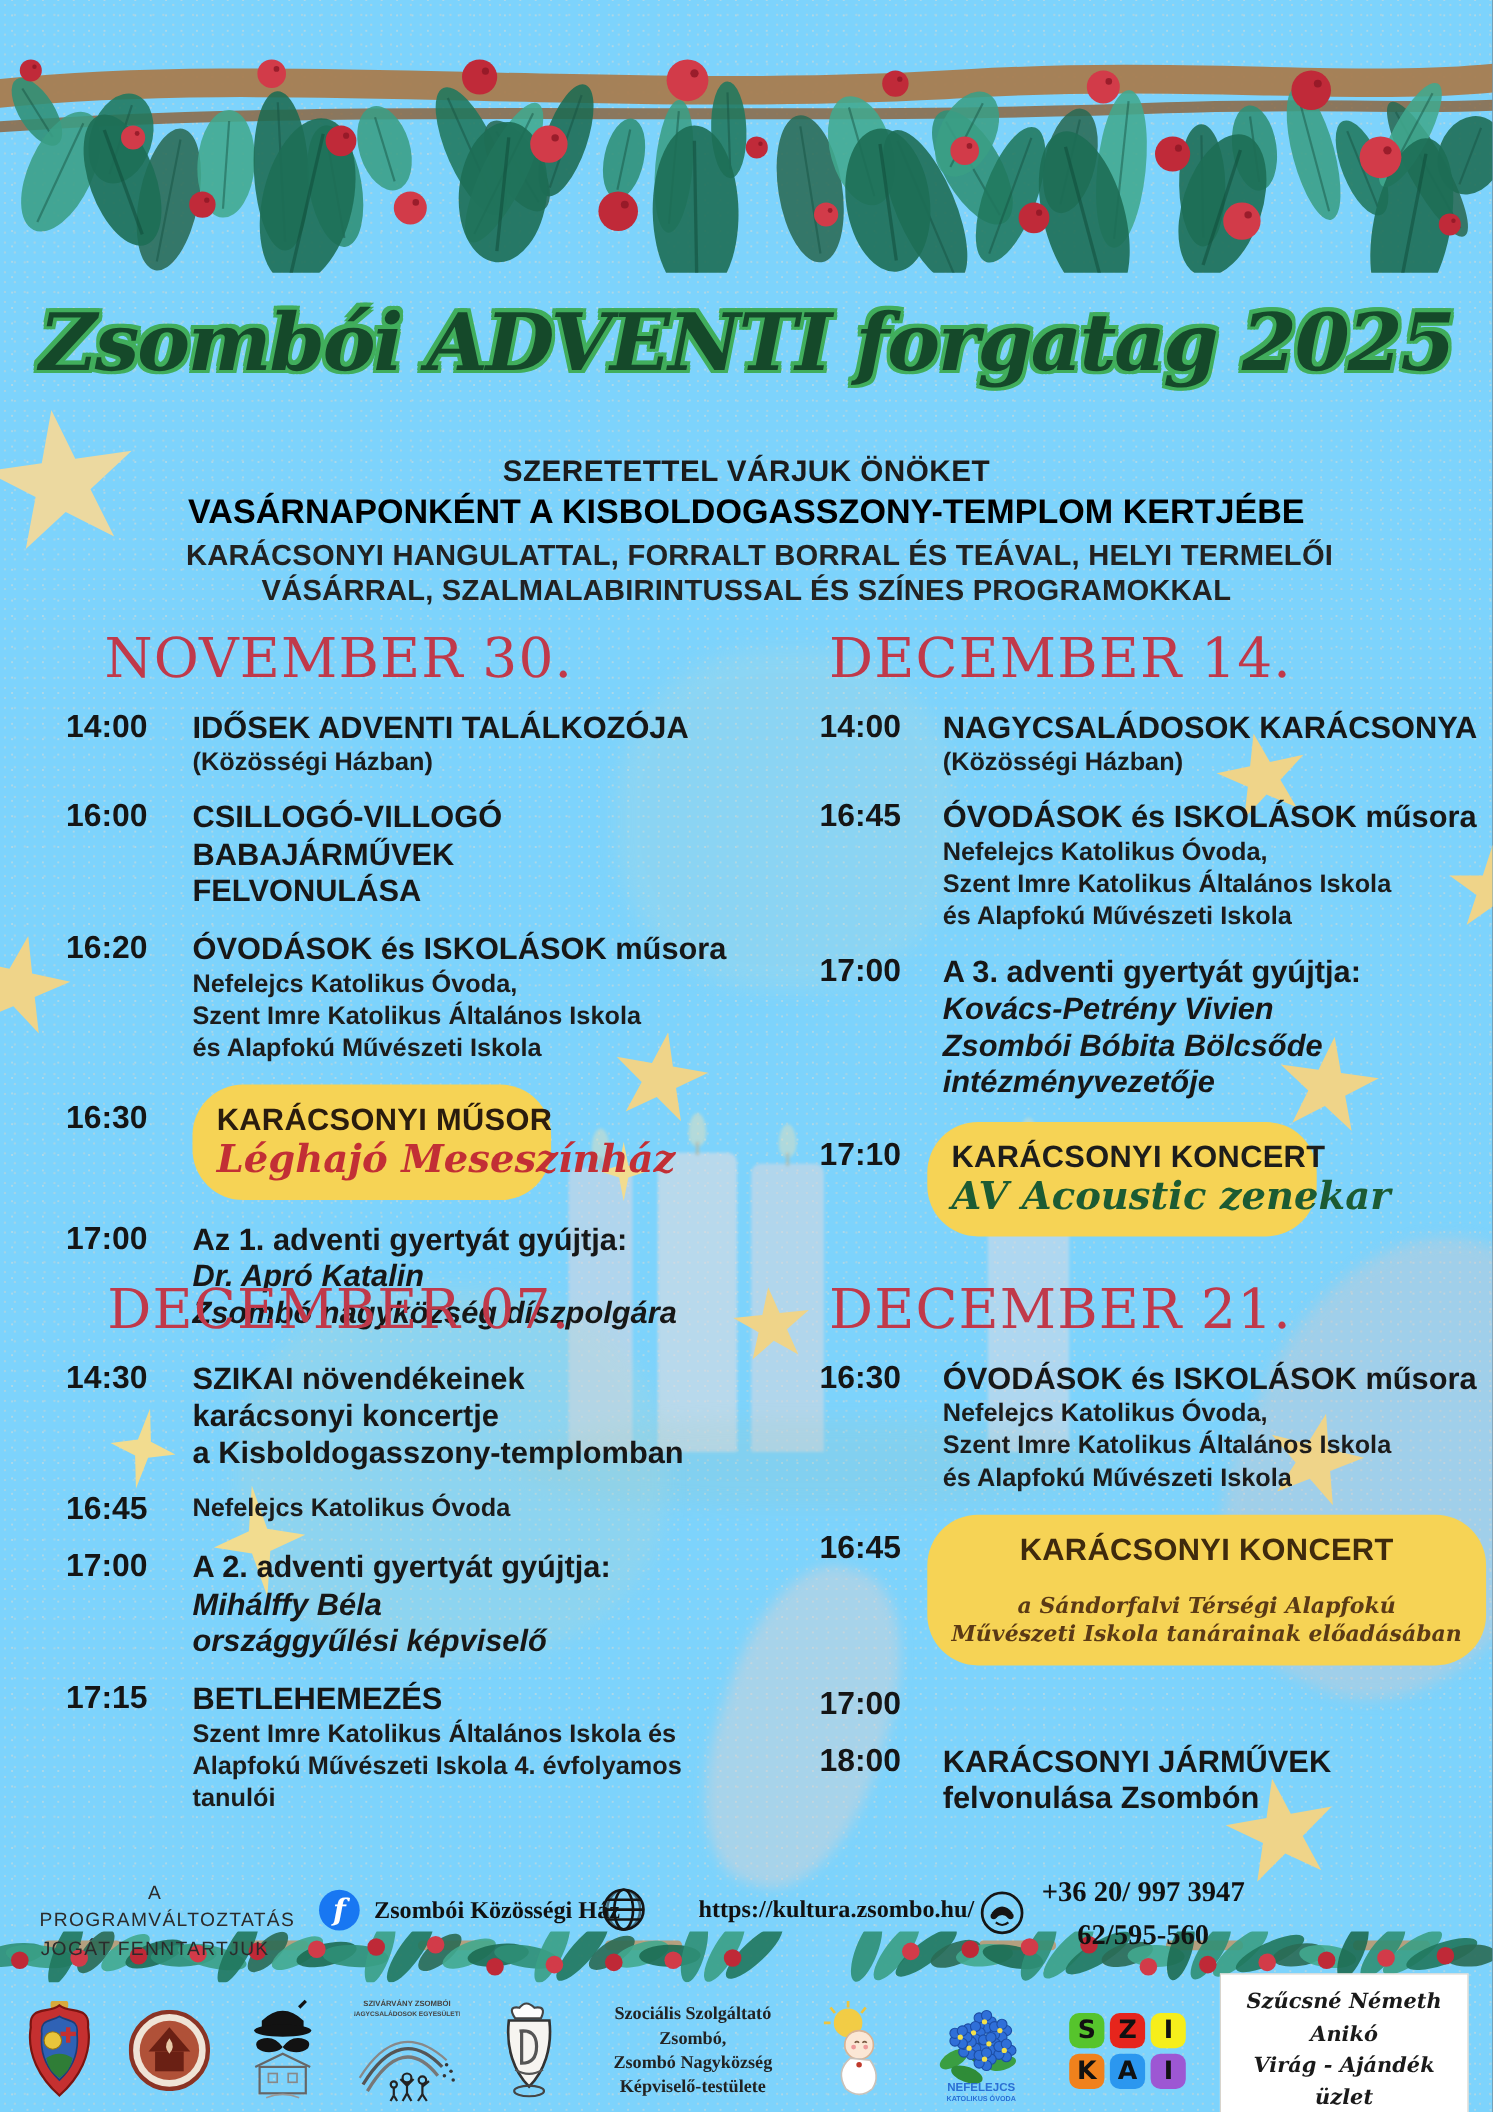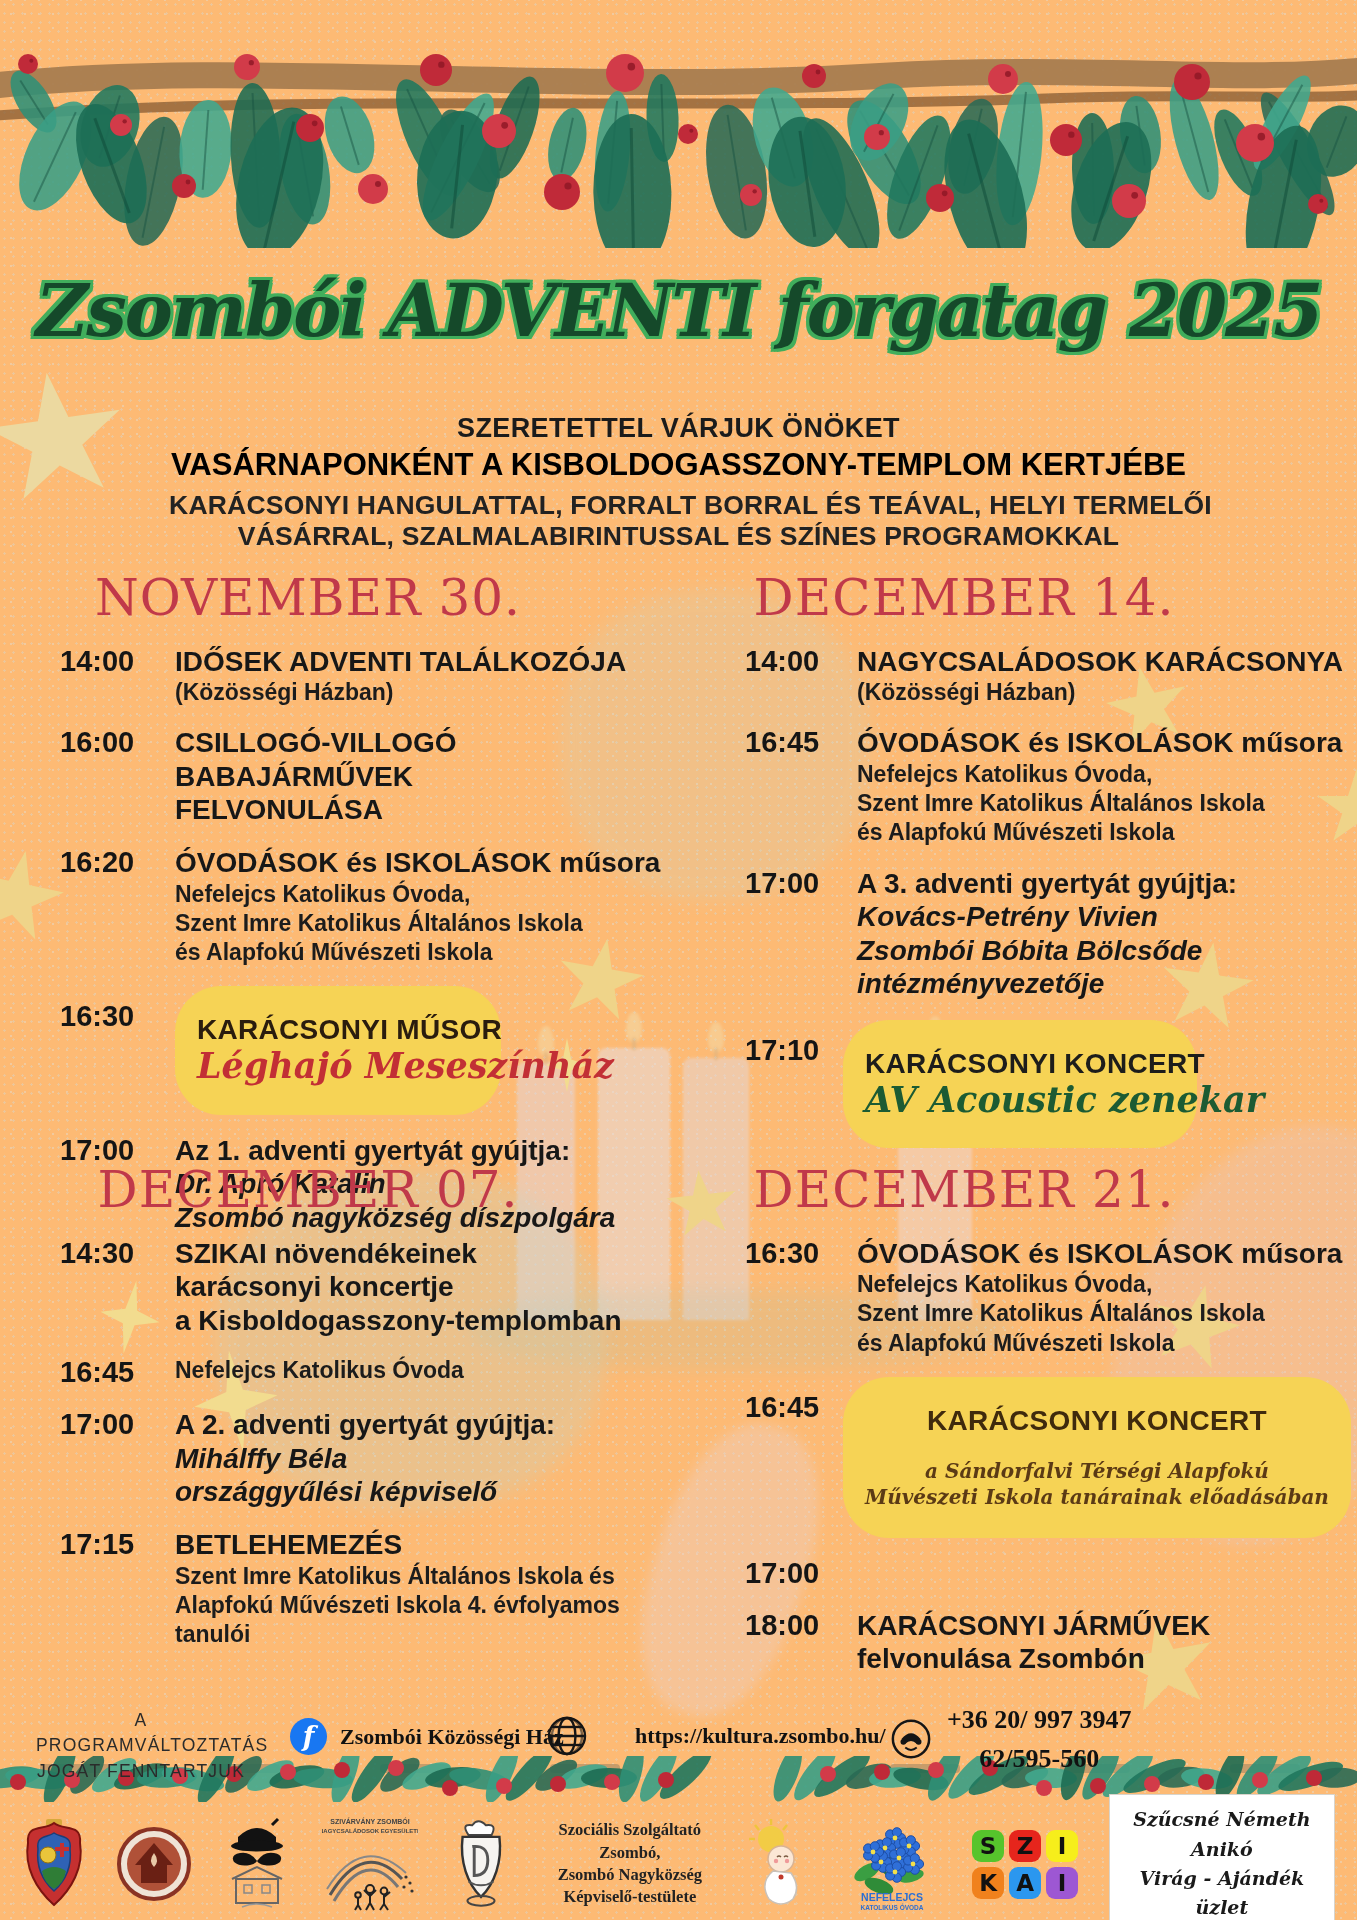--- a/index.html
+++ b/index.html
@@ -1,16 +1,16 @@
 <!DOCTYPE html>
 <html><head>
 <meta charset="utf-8">
 <style>
   html,body{margin:0;padding:0;background:#6b6b6b;}
-  .poster{position:relative;width:1357px;height:1920px;margin:0 auto;background:#fdba74;
+  .poster{position:relative;width:1357px;height:1920px;margin:0 auto;background:#7dd3fc;
           overflow:hidden;font-family:"Liberation Sans",sans-serif;}
   .poster::before{content:"";position:absolute;inset:0;z-index:0;pointer-events:none;opacity:.45;
       background-image:radial-gradient(#d9d5c9 1px,transparent 1.2px),radial-gradient(#e3dfd4 1px,transparent 1.2px);
       background-size:9px 9px,14px 14px;background-position:0 0,4px 7px;}
   .deco{position:absolute;z-index:1;pointer-events:none;}
   
   .candle{position:absolute;border-radius:8px 8px 0 0;filter:blur(1.5px);}
   .candle::before{content:"";position:absolute;left:50%;top:-36px;transform:translateX(-50%);
       width:16px;height:30px;background:#f0e2b4;border-radius:50% 50% 45% 45%/62% 62% 38% 38%;opacity:.85;}
   .candle::after{content:"";position:absolute;left:50%;top:-10px;transform:translateX(-50%);
@@ -62,21 +62,21 @@
   .section-heading{font-family:"DejaVu Serif",serif;font-size:50px;font-weight:400;color:#c0394a;
       letter-spacing:1px;line-height:1.05;margin:0 0 20px 30px;width:460px;text-align:center;}
   .sec.right .section-heading{margin-left:4px;width:450px;}
   .event{display:flex;gap:12px;margin-bottom:19px;}
   .time{flex:none;width:103px;padding-left:12px;font-size:29px;font-weight:800;color:#151515;}
   .sec.right .time{width:100px;padding-left:10px;}
   .content{flex:1;min-width:0;}
   .ln-title{font-size:28px;font-weight:800;color:#171717;line-height:1.2;}
   .ln-sub{font-size:23px;font-weight:700;color:#1c1c1c;line-height:1.27;}
   .ln-italic{font-size:28px;font-weight:700;font-style:italic;color:#171717;line-height:1.2;}
-  .pill{background:#f6d355;border-radius:46px;padding:28px 22px;width:fit-content;text-align:center;}
+  .pill{background:#f6d355;border-radius:46px;padding:16px 22px;width:fit-content;text-align:center;}
   .pill-row .time{margin-top:14px;}
   .pl-head{font-size:28px;font-weight:800;letter-spacing:.3px;white-space:nowrap;}
   .pl-script-lg{font-family:"DejaVu Serif",serif;font-style:italic;font-weight:bold;font-size:35px;line-height:1.15;white-space:nowrap;}
   .pl-script-sm{font-family:"DejaVu Serif",serif;font-style:italic;font-weight:bold;font-size:20px;line-height:1.3;white-space:nowrap;}
   
   .footer-item{position:absolute;z-index:2;}
   .footer-disclaimer{left:36px;top:1708px;width:210px;text-align:center;font-size:17.5px;
       letter-spacing:1.2px;color:#2b2b2b;line-height:1.45;}
   .footer-fb{left:290px;top:1718px;display:flex;gap:13px;align-items:center;}
   .fb-icon{width:37px;height:37px;border-radius:50%;background:#1877f2;color:#fff;

